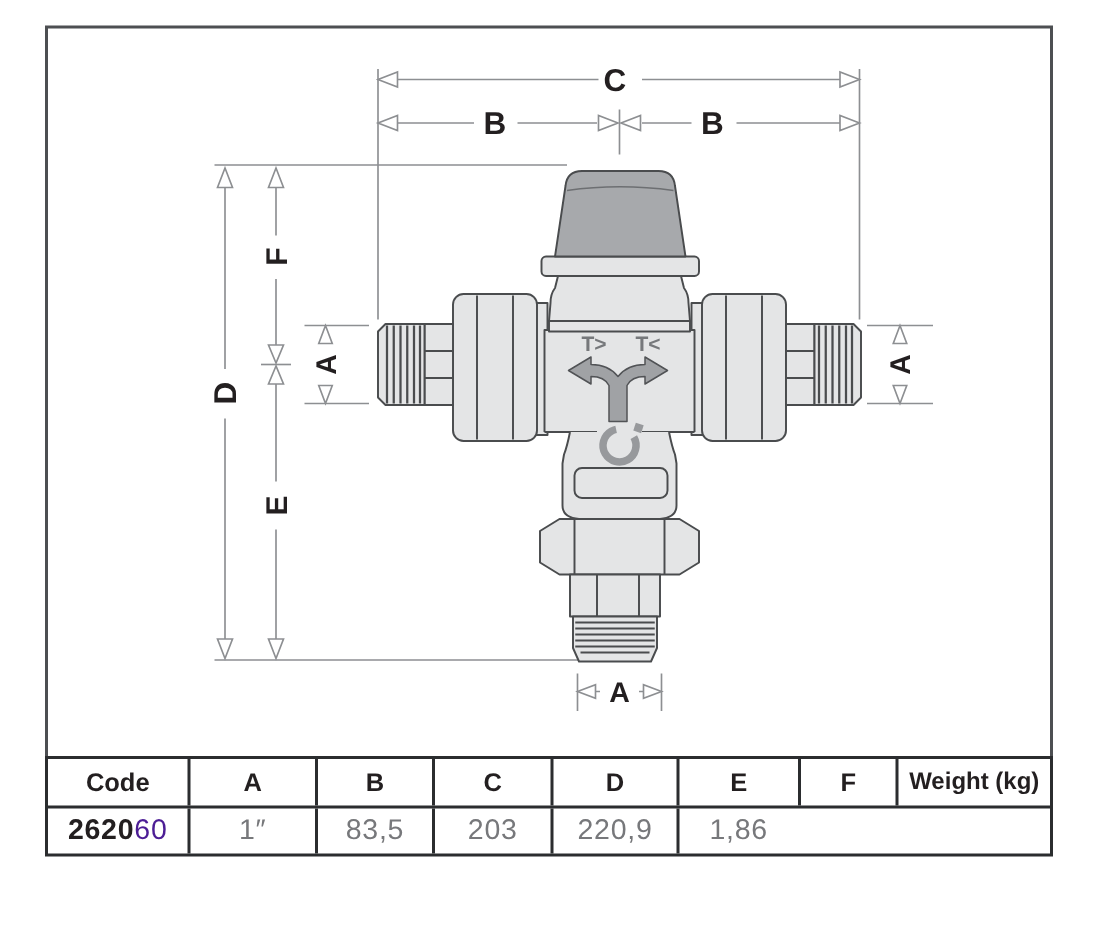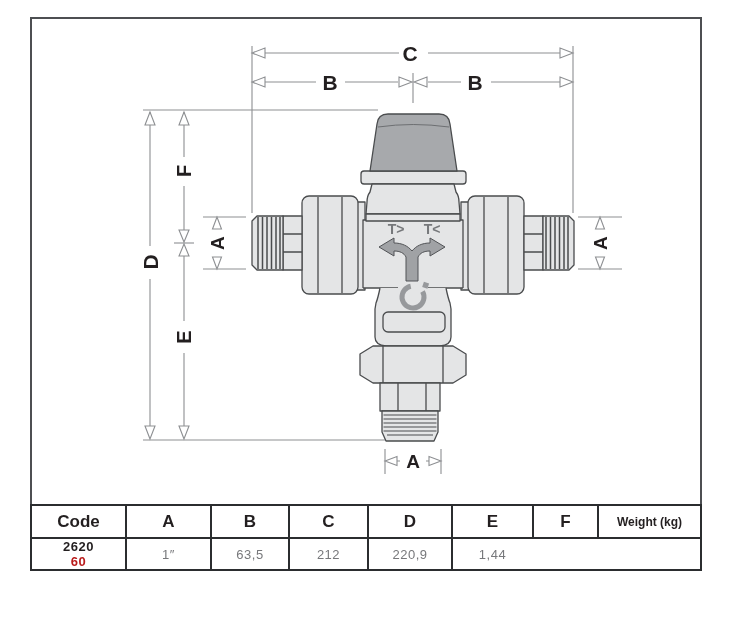--- a/index.html
+++ b/index.html
@@ -16,24 +16,24 @@
 
   
   .spec-table{position:absolute;left:30px;top:504px;width:672px;
               border:2.5px solid #2b2d2f;box-sizing:border-box;background:#fff;}
   .spec-row{display:grid;grid-template-columns:93px 85px 78px 79px 84px 81px 65px auto;}
   .spec-row.header{border-bottom:2px solid #2b2d2f;}
   .cell{display:flex;align-items:center;justify-content:center;
         border-left:2px solid #2b2d2f;box-sizing:border-box;}
   .cell:first-child{border-left:none;}
   .header .cell{height:31px;font-weight:bold;font-size:17px;color:#231f20;}
-  .header .cell.small{font-size:12px;}
-  .values .cell{height:30px;font-size:13px;color:#77787b;letter-spacing:0.5px;flex-direction:column;}
+  .header .cell.small{font-size:16px;}
+  .values .cell{height:30px;font-size:19px;color:#77787b;letter-spacing:0.5px;}
   .code-bold{font-weight:bold;color:#231f20;}
-  .code-light{color:#b91c1c;font-weight:bold;}
+  .code-light{color:#4c1d95;}
 </style>
 </head>
 <body>
 
 <div class="screen">
 
   <div class="figure-box">
     <svg width="668" height="489" viewBox="32 19 668 489">
 
       <g stroke="#8d8f92" stroke-width="1.1" fill="none">
@@ -186,20 +186,20 @@
       <div class="cell">E</div>
       <div class="cell">F</div>
       <div class="cell small">Weight (kg)</div>
     </div>
     <div class="spec-row values">
       <div class="cell">
         <span class="code-bold">2620</span>
           <span class="code-light">60</span>
       </div>
       <div class="cell">1″</div>
-      <div class="cell">63,5</div>
-      <div class="cell">212</div>
+      <div class="cell">83,5</div>
+      <div class="cell">203</div>
       <div class="cell">220,9</div>
-      <div class="cell">1,44</div>
+      <div class="cell">1,86</div>
     </div>
   </div>
 
 </div>
 
 </body></html>

